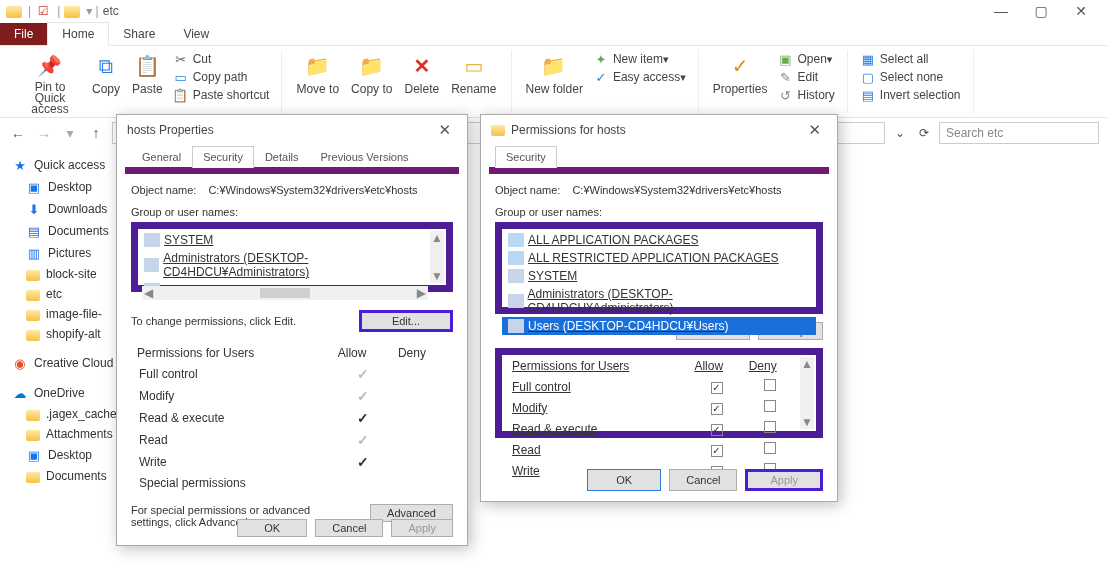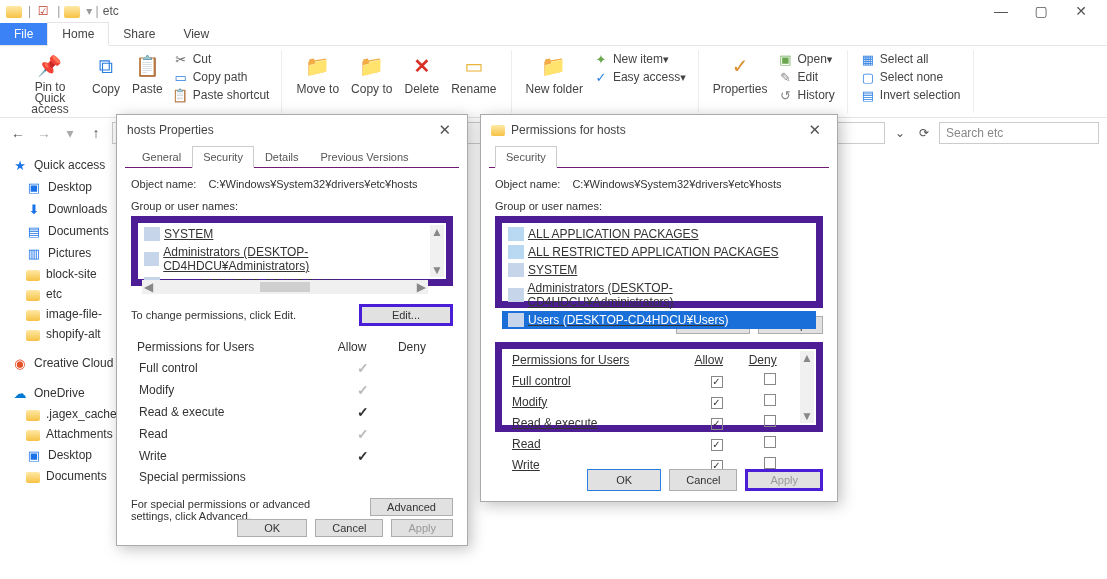--- a/index.html
+++ b/index.html
@@ -11,21 +11,21 @@
 .titlebar .tb-icon.folder { background: linear-gradient(#ffe9a6,#f6c244); border-radius: 2px; width:16px; height:12px; margin-top:2px; }
 .titlebar .tb-icon.check { color:#c0392b; }
 .titlebar .sep { margin: 0 4px; color:#999; }
 .titlebar .crumb { color:#555; }
 .winbtns { margin-left: auto; display: flex; }
 .winbtns div { width: 40px; height: 22px; display:flex; align-items:center; justify-content:center; color:#555; font-size:14px; }
 
 
 .ribbon-tabs { display:flex; height:24px; align-items:flex-end; border-bottom:1px solid #e5e5e5;}
 .ribbon-tabs .tab { padding: 4px 14px 4px 14px; color:#444; }
-.ribbon-tabs .tab.file { background:#3b82f6; color:#fff; }
+.ribbon-tabs .tab.file { background:#7f1d1d; color:#fff; }
 .ribbon-tabs .tab.active { border:1px solid #e5e5e5; border-bottom:1px solid #fff; position:relative; top:1px; background:#fff;}
 .ribbon { height: 72px; background:#fff; border-bottom:1px solid #e5e5e5; display:flex; padding:4px 6px; overflow:hidden;}
 .rgrp { display:flex; flex-direction:column; align-items:center; justify-content:flex-start; padding:0 8px; border-right:1px solid #eee; }
 .rgrp.row { flex-direction:row; align-items:flex-start; }
 .rbtn { display:flex; flex-direction:column; align-items:center; padding:2px 6px; color:#444; font-size:11px; cursor:default; }
 .rbtn .ico { width:28px; height:28px; margin-bottom:2px; display:flex; align-items:center; justify-content:center; font-size:20px;}
 .rsmall { display:flex; align-items:center; padding:1px 4px; color:#444; font-size:11px; }
 .rsmall .ico { width:16px; height:16px; margin-right:4px; font-size:13px; display:inline-flex; align-items:center; justify-content:center;}
 .rgrp .col { display:flex; flex-direction:column; }
 .ico.pin{color:#888;} .ico.copy{color:#2a7de1;} .ico.paste{color:#d4a437;}
@@ -53,21 +53,21 @@
 .side-item .fic { width:16px; height:16px; margin-right:6px; display:inline-flex; align-items:center; justify-content:center; font-size:13px;}
 .fic.star{color:#1a73e8;} .fic.folder{background:linear-gradient(#ffe9a6,#f6c244); border-radius:2px; width:14px; height:11px; margin-top:2px;}
 .fic.desk{color:#1a73e8;} .fic.down{color:#1a73e8;} .fic.docs{color:#1a73e8;}
 .fic.pic{color:#1a73e8;} .fic.cc{color:#e34f26;} .fic.od{color:#0078d4;}
 .side-item.indent1{padding-left:22px;}
 
 
 .dialog { position:absolute; background:#fff; border:1px solid #aaa; box-shadow:3px 3px 14px rgba(0,0,0,.25); }
 .dlg-title { height:30px; display:flex; align-items:center; padding:0 10px; font-size:12px; color:#444; }
 .dlg-title .dlg-close { margin-left:auto; font-size:15px; color:#555; padding:0 6px;}
-.dlg-tabs { display:flex; border-bottom:1px solid #701a75; padding:0 6px; margin:0 8px;}
+.dlg-tabs { display:flex; border-bottom:7px solid #701a75; padding:0 6px; margin:0 8px;}
 .dlg-tabs .dt { padding:4px 10px; font-size:11px; color:#555; border:1px solid transparent; position:relative; top:1px;}
 .dlg-tabs .dt.active { border:1px solid #ccc; border-bottom:1px solid #fff; background:#fff;}
 .dlg-body { padding:10px 14px; font-size:11px; color:#333; }
 .lbl { font-size:11px; color:#333; }
 .path { font-size:11px; }
 .listbox { border:7px solid #4c1d95; padding:2px 0; margin-top:4px; position:relative;text-decoration:underline; }
 .listbox .row { padding:2px 6px; display:flex; align-items:center; font-size:11px;}
 .listbox .row.sel { background:#1a6fd8; color:#fff; }
 .listbox .uic { width:16px; height:14px; margin-right:4px; display:inline-flex;}
 .uic.sys{background:#c7d5ea;} .uic.grp{background:#c7d5ea;} .uic.pkg{background:#b9d8f2;}

